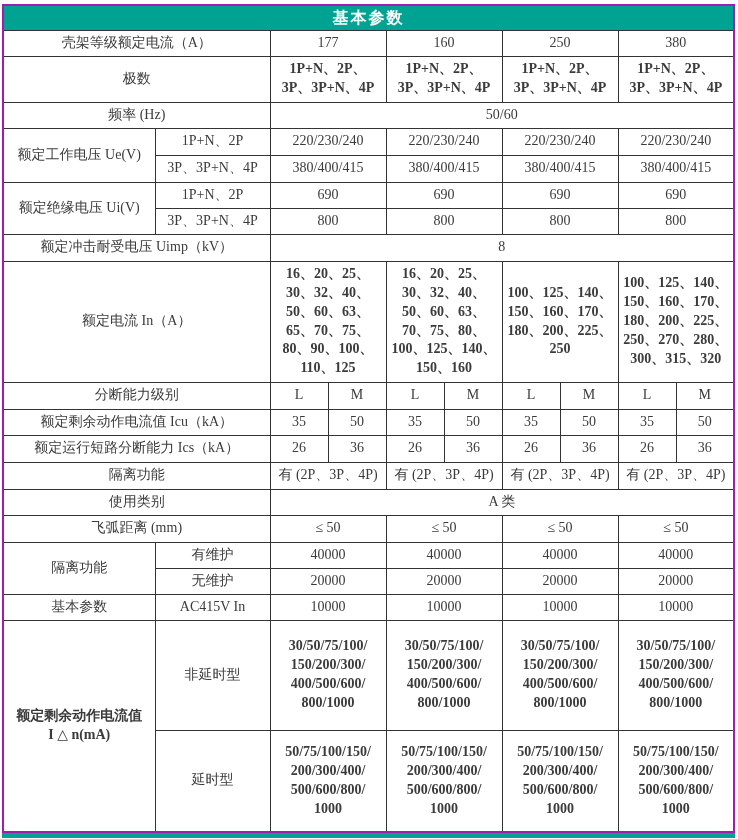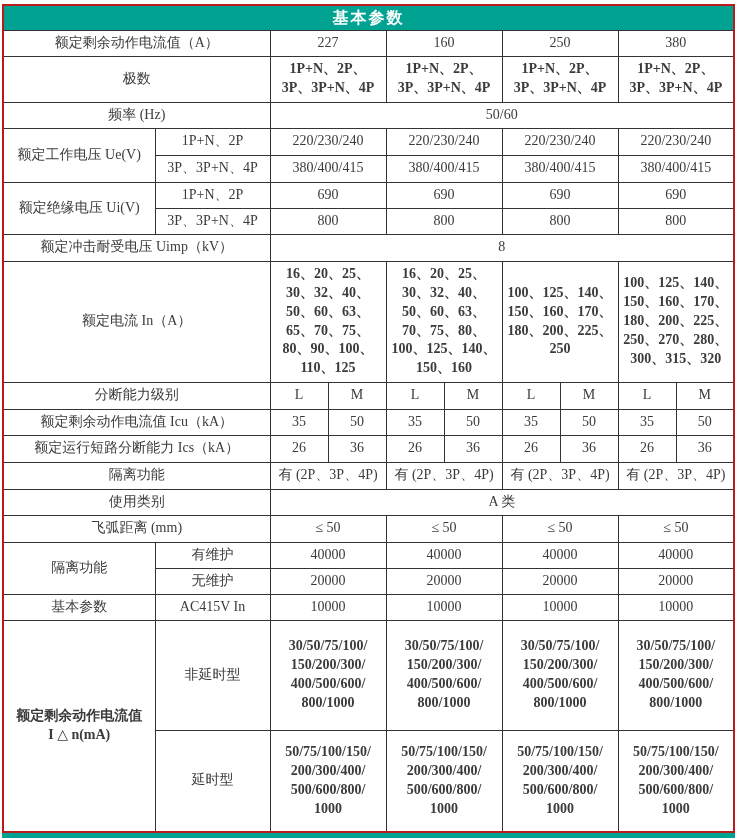--- a/index.html
+++ b/index.html
@@ -11,21 +11,21 @@
     width: 738px;
     height: 839px;
     box-sizing: border-box;
     padding: 4px 2px 0 2px;
     background: #ffffff;
   }
   table.spec {
     border-collapse: collapse;
     table-layout: fixed;
     width: 733px;
-    border: 2px solid #b91c1c;
+    border: 2px solid #a21caf;
     font-family: "Liberation Serif", "DejaVu Serif", serif;
     font-size: 14px;
     color: #3b3b3b;
     background: #ffffff;
   }
   table.spec td {
     border: 1px solid #333333;
     text-align: center;
     vertical-align: middle;
     padding: 1px 4px;
@@ -68,22 +68,22 @@
     <col style="width:58px">
         <col style="width:58px">
   </colgroup>
 
   <tbody>
         <tr style="height:24px">
     <td colspan="10" class="title">基本参数</td>
   </tr>
 
   <tr style="height:26px">
-    <td colspan="2" class="label">额定剩余动作电流值（A）</td>
-    <td colspan="2">227</td>
+    <td colspan="2" class="label">壳架等级额定电流（A）</td>
+    <td colspan="2">177</td>
     <td colspan="2">160</td>
     <td colspan="2">250</td>
     <td colspan="2">380</td>
   </tr>
 
   <tr style="height:46px">
     <td colspan="2" class="label">极数</td>
     <td colspan="2" class="pre">1P+N、2P、
 3P、3P+N、4P</td>
     <td colspan="2" class="pre">1P+N、2P、

